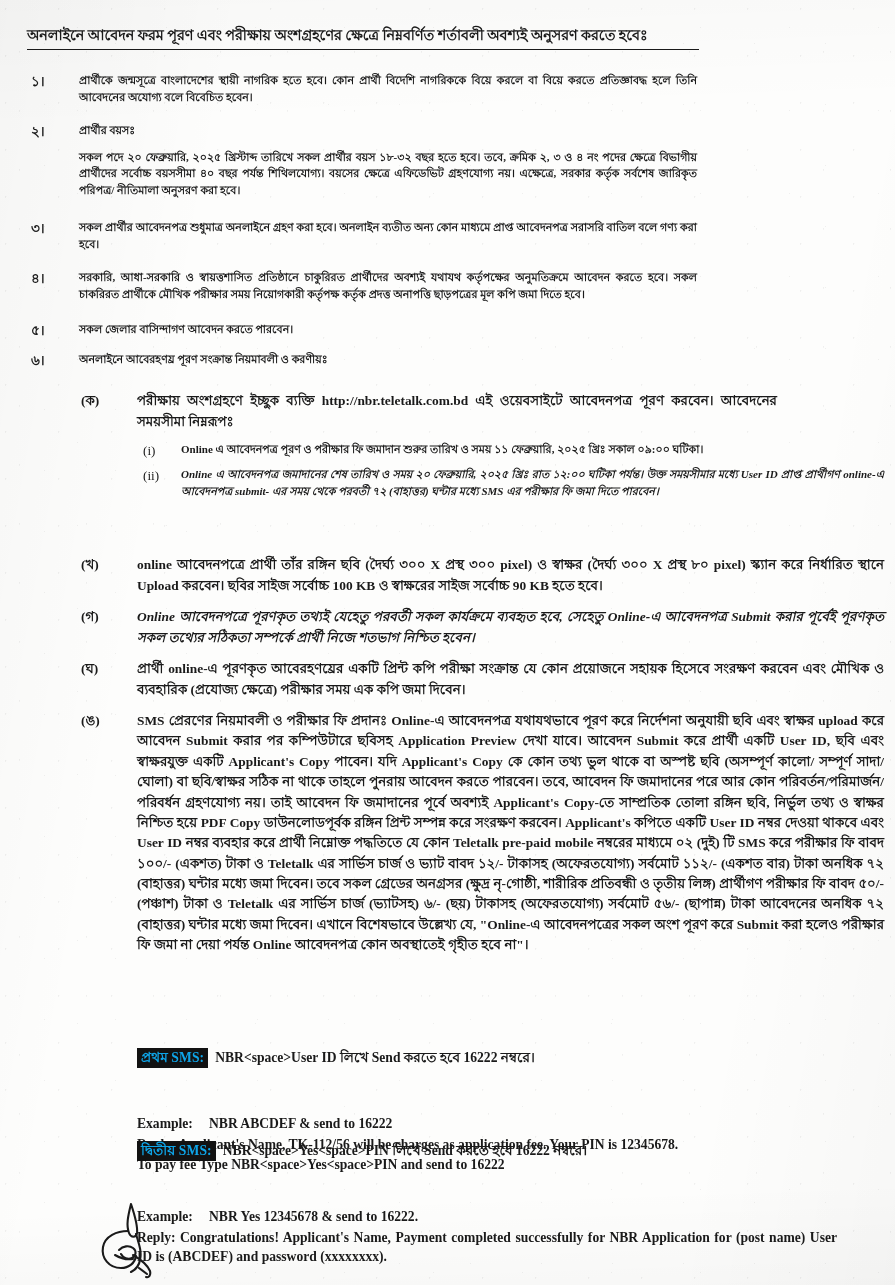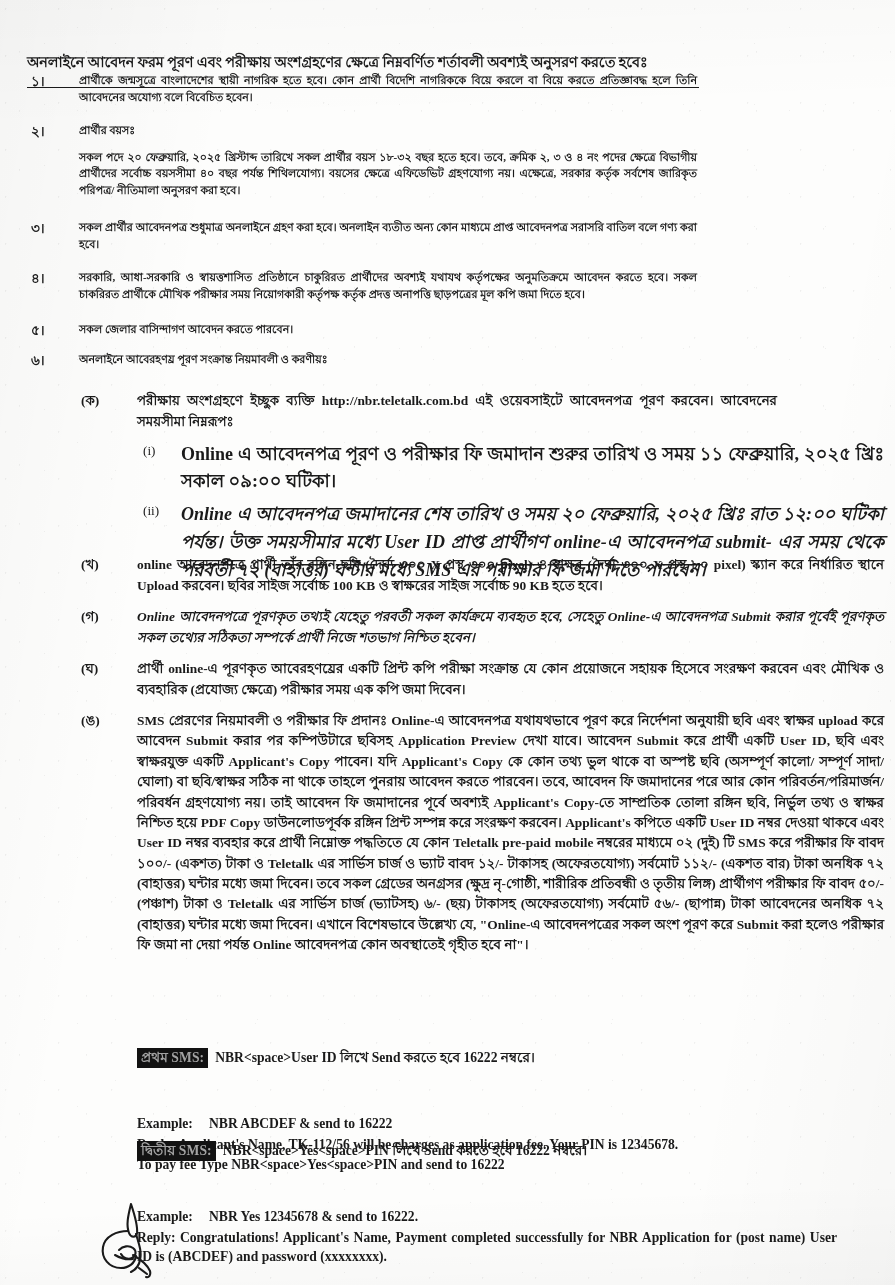--- a/index.html
+++ b/index.html
@@ -32,28 +32,28 @@
     position: absolute;
     left: 0; top: 0;
     width: 895px;
     padding: 0;
   }
 
   
   .doc-header {
     position: absolute;
     left: 27px;
-    top: 53px;
+    top: 26px;
     width: 672px;
     font-size: 14.4px;
     font-weight: 700;
     line-height: 1.25;
     letter-spacing: -0.1px;
     border-bottom: 1.6px solid #1a1a1a;
-    padding-bottom: 16px;
+    padding-bottom: 5px;
     white-space: nowrap;
   }
 
   
   .clause {
     position: absolute;
     display: flex;
     align-items: flex-start;
   }
   .clause-num {
@@ -119,40 +119,40 @@
     flex: 0 0 44px;
     font-size: 13.2px;
     font-weight: 400;
     line-height: 1.55;
     padding-left: 6px;
     box-sizing: border-box;
     font-family: "Liberation Serif", serif;
   }
   .roman-text {
     flex: 1 1 auto;
-    font-size: 18px;
+    font-size: 11px;
     font-weight: 600;
     line-height: 1.55;
     text-align: justify;
   }
 
   
   .sms-block {
     position: absolute;
     left: 137px;
     width: 700px;
     font-size: 13.6px;
     font-weight: 600;
     line-height: 1.42;
   }
   .sms-line { white-space: nowrap; margin-bottom: 1px; }
   .sms-tag {
     display: inline-block;
     background: #121212;
-    color: #a3a3a3;
+    color: #0ea5e9;
     font-weight: 700;
     padding: 0px 4px 1px 4px;
     margin-right: 7px;
     letter-spacing: 0.1px;
   }
   .sms-label {
     display: inline-block;
     min-width: 72px;
     margin-top: 45px;
   }

